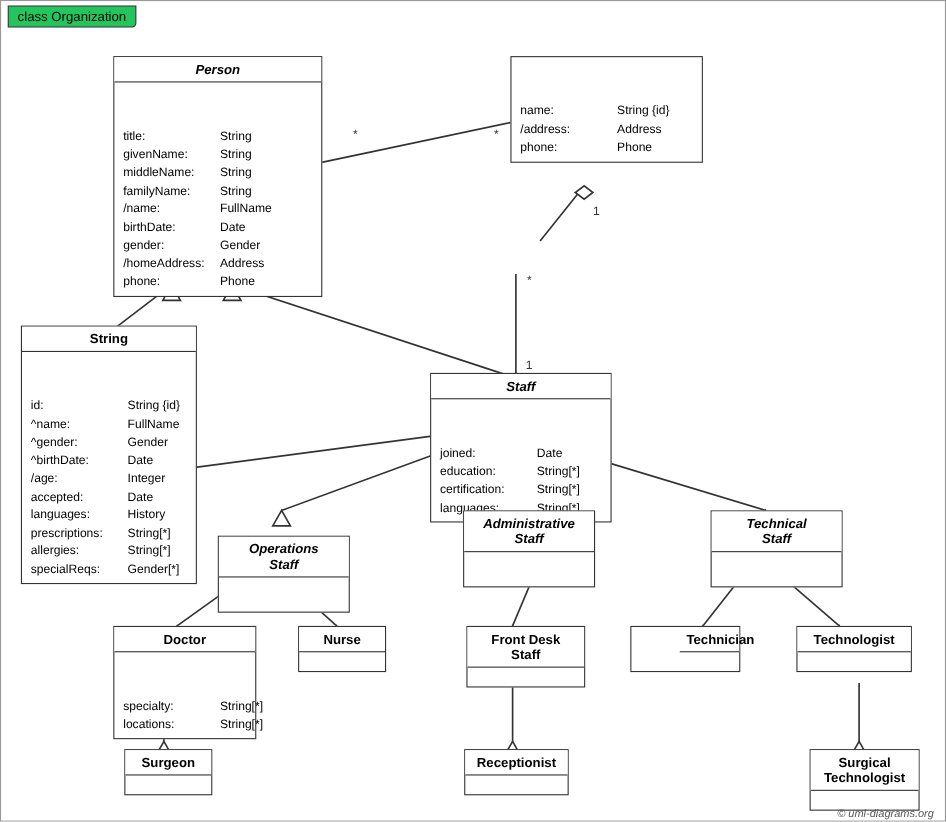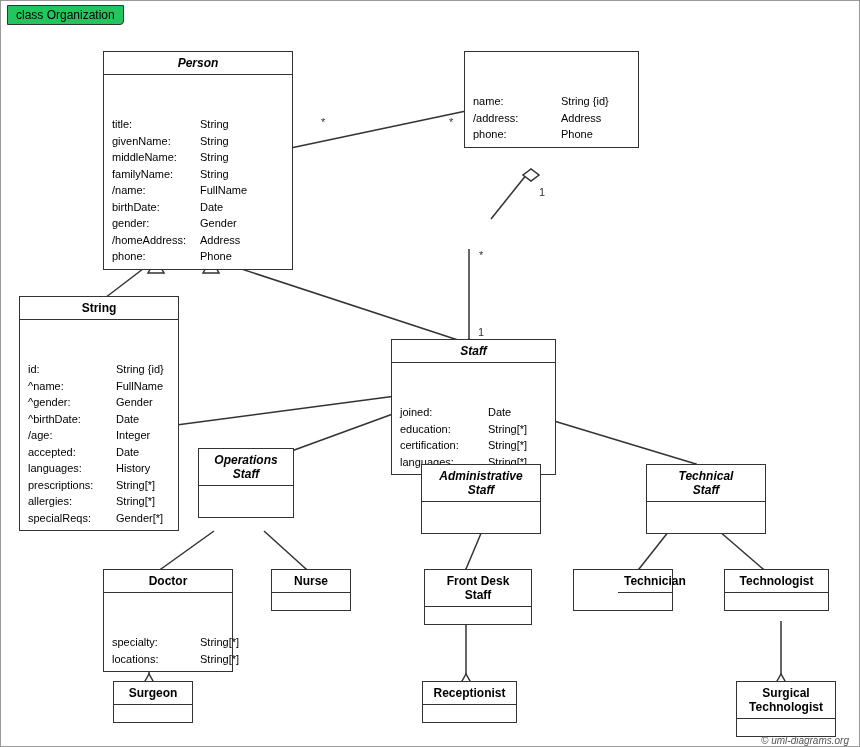--- a/index.html
+++ b/index.html
@@ -284,21 +284,21 @@
           <span class="attr-name">allergies:</span>
           <span class="attr-type">String[*]</span>
         </div>
       <div class="attr-row">
           <span class="attr-name">specialReqs:</span>
           <span class="attr-type">Gender[*]</span>
         </div>
     </div>
   </div>
 
-  <div class="uml-class" style="left:197px; top:447px; width:96px; height:70px;">
+  <div class="uml-class" style="left:197px; top:486px; width:120px; height:70px;">
     <div class="class-name italic" style="white-space:pre-line;">Operations
 Staff</div>
   </div>
 
   <div class="uml-class" style="left:420px; top:463px; width:120px; height:70px;">
     <div class="class-name italic" style="white-space:pre-line;">Administrative
 Staff</div>
   </div>
 
   <div class="uml-class" style="left:645px; top:463px; width:120px; height:70px;">

